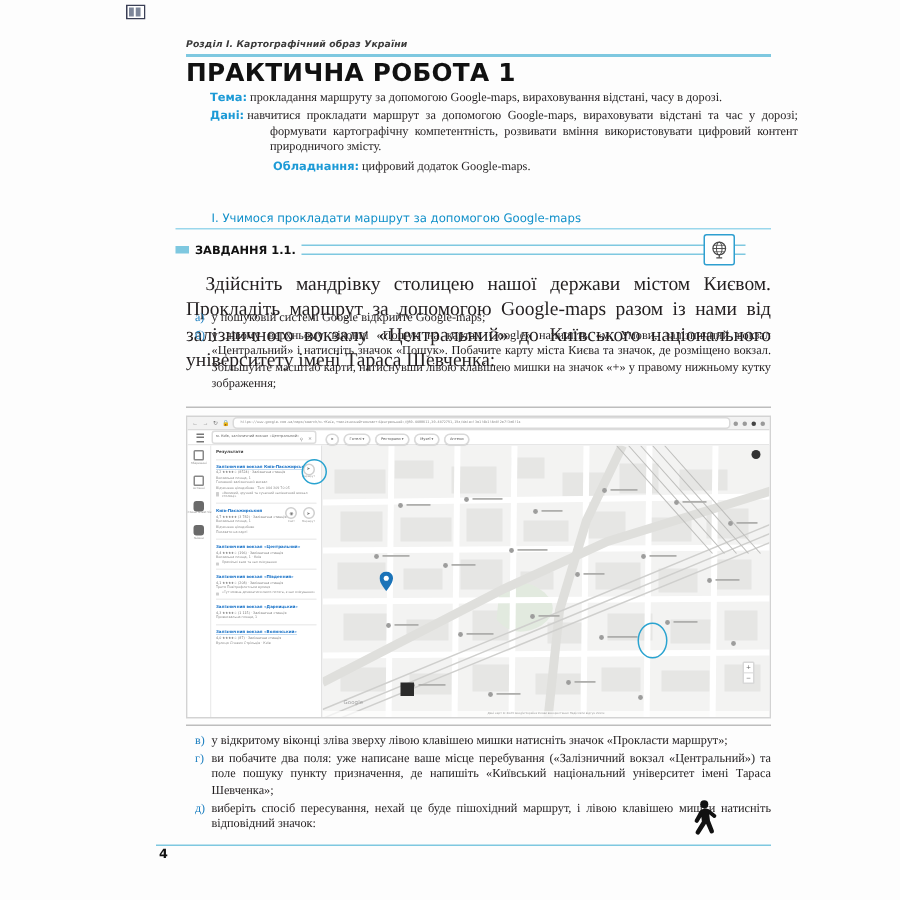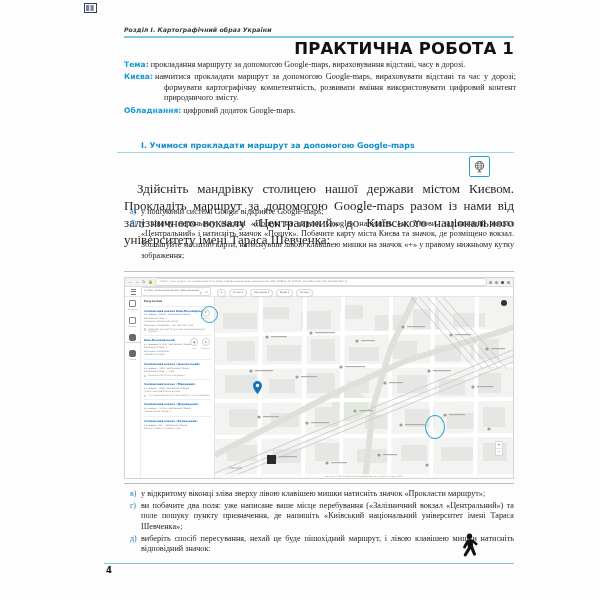--- a/index.html
+++ b/index.html
@@ -35,64 +35,64 @@
   }
   .head-rule{
     position:absolute; left:124px; top:36px;
     width:390px; height:1.6px;
     background:#7ec8e0;
   }
 
   
   .main-title{
     position:absolute; left:124px; top:39px; width:390px;
-    text-align:right;
+    text-align:left;
     font-family:"DejaVu Sans", sans-serif;
     font-weight:bold;
     font-size:16.5px;
     letter-spacing:.01em;
     color:#111;
   }
 
   
   .defs{
-    position:absolute; left:124px; top:60px; width:392px;
+    position:absolute; left:140px; top:60px; width:392px;
   }
   .defrow{
     display:block;
     font-size:8.2px;
     line-height:1.30;
     text-align:justify;
     margin-bottom:1.5px;
     text-indent:0;
   }
   .defrow .lbl{
     font-family:"DejaVu Sans", sans-serif;
     font-weight:bold;
     font-size:7.6px;
     color:#1c9ad6;
     margin-right:2px;
   }
   .hang{ padding-left:40px; text-indent:-40px; }
-  .hang2{ padding-left:52px; text-indent:-52px; }
+  .hang2{ padding-left:52px; text-indent:-52px;margin-left:42px; }
 
   
   .hid-roboty{
     position:absolute; left:124px; top:124px; width:392px;
     text-align:center;
     font-family:"DejaVu Sans", sans-serif;
     font-weight:bold; font-size:9.5px;
     color:#111;
   }
 
   
   .sec-head{
     position:absolute; left:117px; top:141px;
     font-family:"DejaVu Sans", sans-serif;
-    font-weight:bold; font-size:7.8px;
+    font-weight:normal; font-size:7.8px;
     color:#0f8fc9;
     white-space:nowrap;
     padding-left:24px;
   }
   .sec-rule{
     position:absolute; left:117px; top:152px;
     width:397px; height:1.2px;
     background:#9ad7ec;
   }
 
@@ -437,31 +437,36 @@
   <div class="running-head">Розділ І. Картографічний образ України</div>
   <div class="head-rule"></div>
 
   <div class="main-title">ПРАКТИЧНА РОБОТА 1</div>
 
   <div class="defs">
     <div class="defrow hang">
       <span class="lbl">Тема:</span><span>прокладання маршруту за допомогою Google-maps, вираховування відстані, часу в дорозі.</span>
     </div>
     <div class="defrow hang">
-      <span class="lbl">Києва:</span><span>навчитися прокладати маршрут за допомогою Google-maps, вираховувати відстані та час у дорозі; формувати картографічну компетентність, розвивати вміння використовувати цифровий контент природничого змісту.</span>
+      <span class="lbl">Дані:</span><span>навчитися прокладати маршрут за допомогою Google-maps, вираховувати відстані та час у дорозі; формувати картографічну компетентність, розвивати вміння використовувати цифровий контент природничого змісту.</span>
     </div>
     <div class="defrow hang2">
       <span class="lbl">Обладнання:</span><span>цифровий додаток Google-maps.</span>
     </div>
   </div>
 
 
   <div class="sec-head">І. Учимося прокладати маршрут за допомогою Google-maps</div>
   <div class="sec-rule"></div>
 
+  <div class="task-bar">
+    <span class="task-dash"></span>
+    <span class="task-label">ЗАВДАННЯ 1.1.</span>
+    <span class="task-line"></span>
+  </div>
   <div class="task-icon">
     <svg width="13" height="13" viewBox="0 0 16 16">
       <circle cx="8" cy="7" r="5.2" fill="none" stroke="#4a4a4a" stroke-width="1"></circle>
       <ellipse cx="8" cy="7" rx="2.3" ry="5.2" fill="none" stroke="#4a4a4a" stroke-width="0.8"></ellipse>
       <line x1="2.8" y1="7" x2="13.2" y2="7" stroke="#4a4a4a" stroke-width="0.8"></line>
       <line x1="3.6" y1="4.4" x2="12.4" y2="4.4" stroke="#4a4a4a" stroke-width="0.6"></line>
       <line x1="3.6" y1="9.6" x2="12.4" y2="9.6" stroke="#4a4a4a" stroke-width="0.6"></line>
       <line x1="8" y1="12.2" x2="8" y2="14.5" stroke="#4a4a4a" stroke-width="1"></line>
       <line x1="5.6" y1="14.6" x2="10.4" y2="14.6" stroke="#4a4a4a" stroke-width="1"></line>
     </svg>

